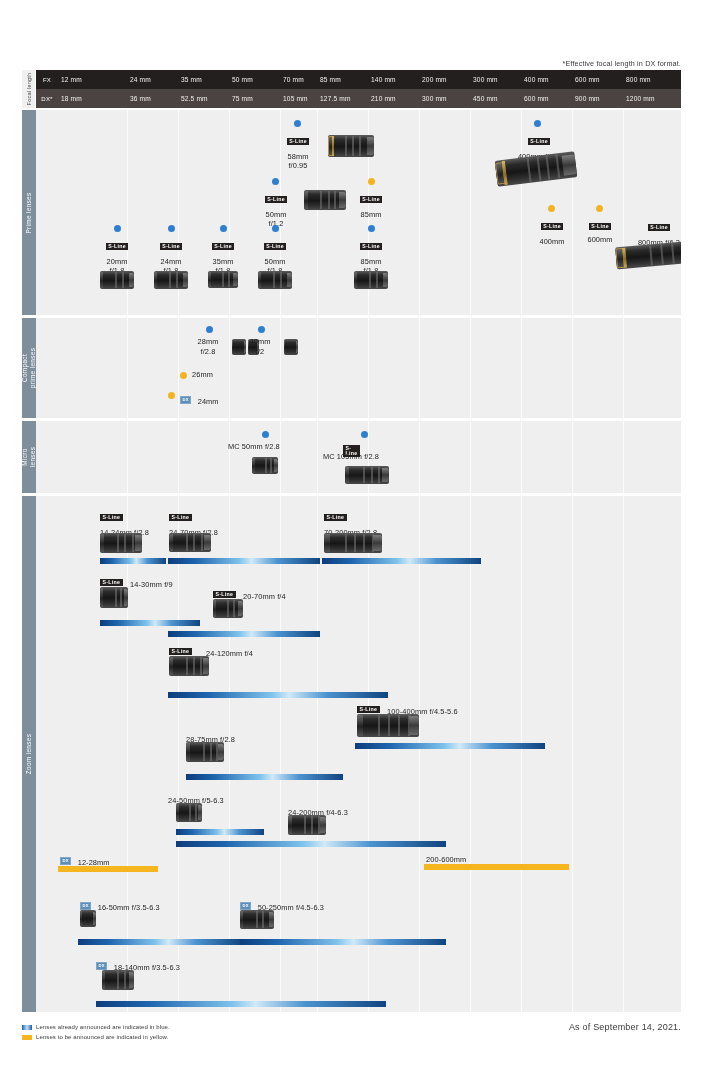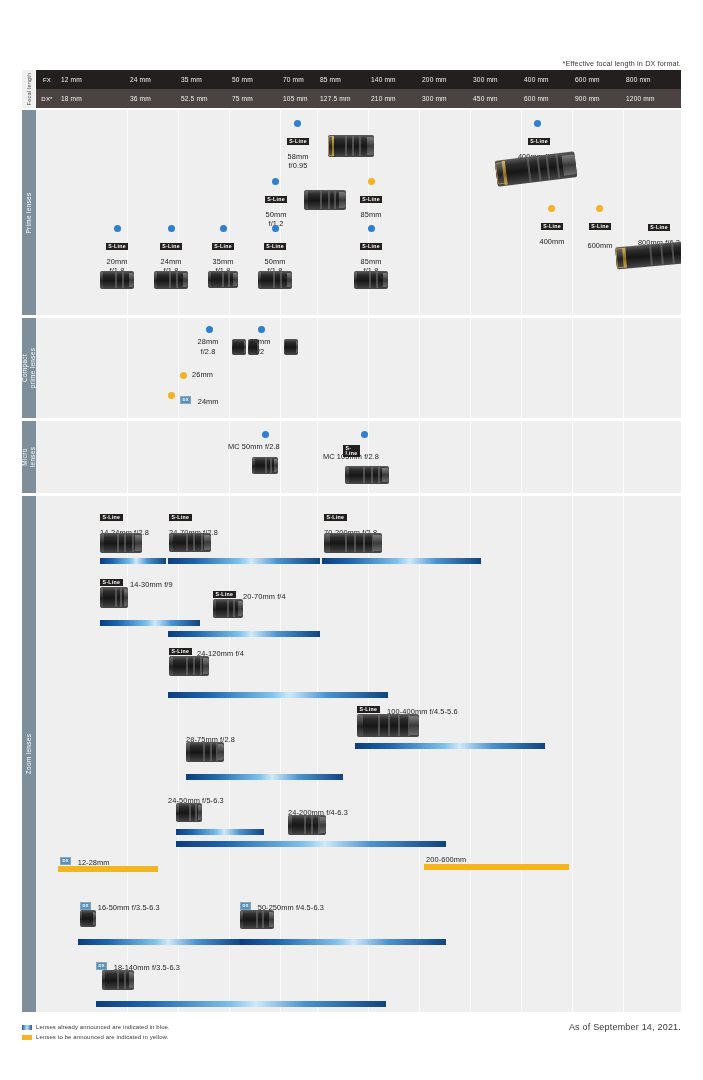--- a/index.html
+++ b/index.html
@@ -295,21 +295,21 @@
         <div style="position:absolute;left:0;top:12px;width:48px;text-align:center;">
           <span class="sline">S-Line</span>
           <div class="lbl center" style="margin-top:1.5px;">400mm</div>
         </div>
       </div>
 
       <div class="item" style="left:518px;top:95px;">
         <div class="dot yellow" style="left:20px;top:0;"></div>
         <div style="position:absolute;left:0;top:12px;width:48px;text-align:center;">
           <span class="sline">S-Line</span>
-          <div class="lbl center" style="margin-top:6px;">600mm</div>
+          <div class="lbl center" style="margin-top:0;">600mm</div>
         </div>
       </div>
 
       <div class="item" style="left:560px;top:108px;">
         <div style="position:absolute;left:0;top:0;width:82px;text-align:center;">
           <span class="sline">S-Line</span>
           <div class="lbl center" style="margin-top:1.5px;">800mm f/6.3</div>
         </div>
         <div class="lens gold" style="left:-2px;top:26px;width:80px;height:22px;transform:rotate(-5deg);">
           <div class="body"></div>
@@ -590,21 +590,21 @@
             <div class="front"></div>
           <div class="ring" style="left:48%"></div>
             <div class="ring" style="left:68%"></div>
           <div class="mount"></div>
         </div>
       </div>
       <div class="bar blue" style="left:110px;top:135px;width:152px;"></div>
 
       <div class="item" style="left:111px;top:146px;white-space:nowrap;">
         <span class="sline">S-Line</span>
-        <span class="lbl" style="margin-left:1px;text-align:center;">24-120mm f/4</span>
+        <span class="lbl" style="margin-left:10px;text-align:center;">24-120mm f/4</span>
         <div class="lens" style="left:0;top:14px;width:40px;height:20px;">
           <div class="body"></div>
             <div class="front"></div>
           <div class="ring" style="left:42%"></div>
             <div class="ring" style="left:60%"></div>
             <div class="ring" style="left:78%"></div>
           <div class="mount"></div>
         </div>
       </div>
       <div class="bar blue" style="left:110px;top:196px;width:220px;"></div>

